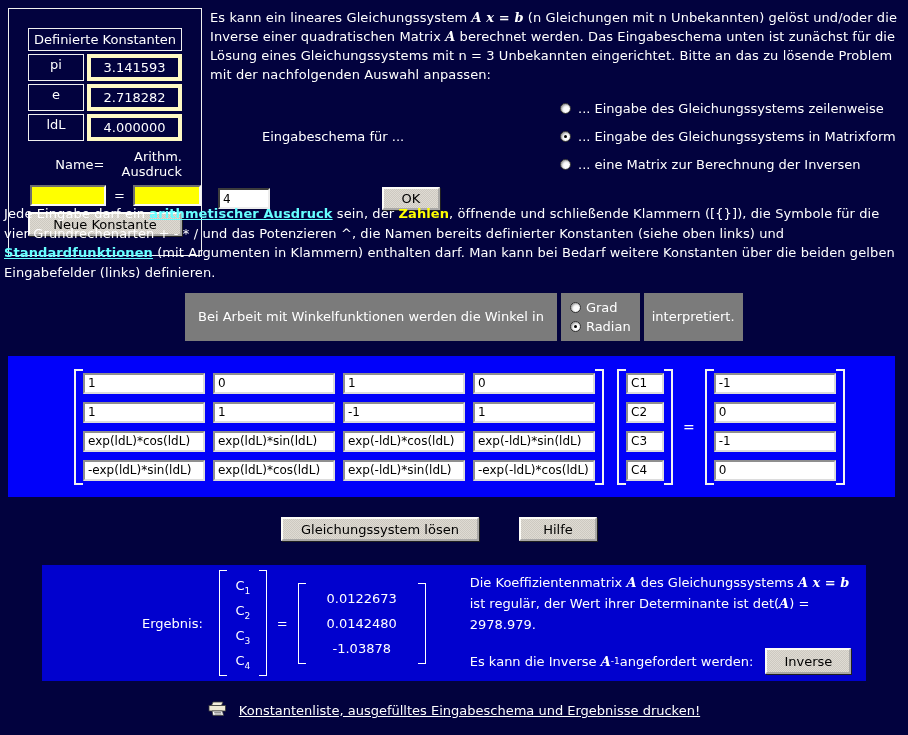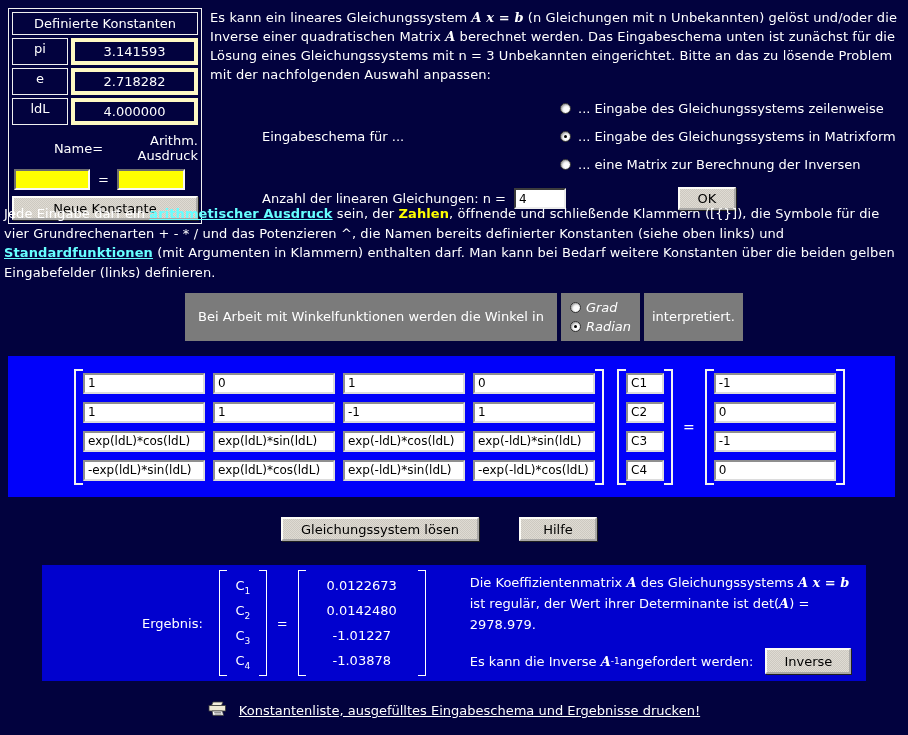--- a/index.html
+++ b/index.html
@@ -1,20 +1,20 @@
 <!DOCTYPE html>
 <html><head>
 <meta charset="utf-8">
 <style>
   * { margin:0; padding:0; box-sizing:border-box; }
   body { background:#02023E; font-family:"DejaVu Sans","Liberation Sans",sans-serif; }
   .page { position:relative; width:908px; height:735px; background:#02023E; overflow:hidden; color:#fff; font-size:13px; }
 
   
-  .constants-panel { position:absolute; left:8px; top:8px; width:194px; border:1px solid #f0f0f0; padding:3px; background:#02023E; }
+  .constants-panel { position:absolute; left:8px; top:8px; width:194px; border:1px solid #f0f0f0; padding:19px; background:#02023E; }
   .cp-title { border:1px solid #f0f0f0; text-align:center; padding:3px 0; margin-bottom:3px; }
   .cp-row { display:flex; gap:3px; margin-bottom:3px; }
   .cp-name { width:56px; border:1px solid #f0f0f0; text-align:center; padding:2px 0; }
   .cp-value { flex:1; border:4px solid #fef9c3; text-align:center; padding:2px 0; }
   .cp-header { display:flex; align-items:center; text-align:right; margin:8px 0 6px; }
   .cp-header .h-name { flex:1.1; }
   .cp-header .h-expr { flex:1.3; line-height:15px; }
   .cp-inputs { display:flex; align-items:center; gap:8px; margin:0 2px 6px; }
   .yellow-input { width:76px; height:21px; background:#FFFF00; border:2px solid; border-color:#6e6e6e #f8f8f8 #f8f8f8 #6e6e6e; font-size:12px; padding:0 3px; outline:none; }
   .yellow-input.expr { width:68px; }
@@ -40,21 +40,21 @@
   
   .rules-text { position:absolute; left:4px; top:204px; width:901px; line-height:19.5px; letter-spacing:0.1px; }
   .link { color:#66FFFF; font-weight:bold; text-decoration:underline; cursor:pointer; }
   .hl-yellow { color:#FFFF00; font-weight:bold; }
 
   
   .angle-band { position:absolute; top:293px; left:185px; display:flex; gap:4px; height:48px; }
   .band-cell { background:#7b7b7b; color:#fff; }
   .band-left { line-height:48px; padding:0 13px; }
   .band-radios { display:flex; flex-direction:column; justify-content:center; gap:4px; padding:0 9px; }
-  .band-radio-row { display:flex; align-items:center; gap:5px;font-style:italic; }
+  .band-radio-row { display:flex; align-items:center; gap:5px; }
   .band-right { line-height:48px; padding:0 8px; }
 
   
   .matrix-box { position:absolute; left:8px; top:356px; width:887px; height:141px; background:#0101FA; display:flex; align-items:center; padding-left:66px; }
   .vec-group { display:flex; align-items:stretch; }
   .bracket-l { width:9px; border:2px solid #f2f2f2; border-right:none; }
   .bracket-r { width:9px; border:2px solid #f2f2f2; border-left:none; }
   .matrix-grid { display:grid; grid-template-columns:repeat(4,122px); gap:8px; padding:4px 0; }
   .m-input { width:100%; height:21px; background:#fff; color:#000; border:2px solid; border-color:#8f8f8f #dcdcdc #dcdcdc #8f8f8f; font-size:12px; padding:0 3px; outline:none; font-family:"DejaVu Sans","Liberation Sans",sans-serif; }
   .vcol { display:flex; flex-direction:column; gap:8px; padding:4px 0; }
@@ -138,21 +138,20 @@
           <span>... Eingabe des Gleichungssystems in Matrixform</span>
         </label>
         <label class="radio-row">
           <span class="radio"></span>
           <span>... eine Matrix zur Berechnung der Inversen</span>
         </label>
       </div>
     </div>
 
     <div class="count-row">
-      <span class="count-label">Anzahl der linearen Gleichungen: n =</span>
       <input class="field n-input" value="4" style="">
       <button class="btn ok-btn">OK</button>
     </div>
   </div>
 
   <p class="rules-text"><span>Jede Eingabe darf ein </span><a class="link">arithmetischer Ausdruck</a><span> sein, der </span><span class="hl-yellow">Zahlen</span><span>, öffnende und schließende Klammern ([{}]), die Symbole für die vier Grundrechenarten + - * / und das Potenzieren ^, die Namen bereits definierter Konstanten (siehe oben links) und </span><a class="link">Standardfunktionen</a><span> (mit Argumenten in Klammern) enthalten darf. Man kann bei Bedarf weitere Konstanten über die beiden gelben Eingabefelder (links) definieren.</span></p>
 
   <div class="angle-band">
     <div class="band-cell band-left">Bei Arbeit mit Winkelfunktionen werden die Winkel in</div>
     <div class="band-cell band-radios">
@@ -236,21 +235,20 @@
       <div class="bracket-r"></div>
     </div>
 
     <span class="r-eq">=</span>
 
     <div class="rvec">
       <div class="bracket-l"></div>
       <div class="rcol v-col">
         <div class="r-entry">0.0122673</div>
         <div class="r-entry">0.0142480</div>
-        <div class="r-entry">-1.01227</div>
         <div class="r-entry">-1.03878</div>
       </div>
       <div class="bracket-r"></div>
     </div>
 
     <div class="result-text">
       <p class="first"><span>Die Koeffizientenmatrix </span><span class="math">A</span><span> des Gleichungssystems </span><span class="math">A x = b</span><span> ist regulär, der Wert ihrer Determinante ist det(</span><span class="math">A</span><span>) = 2978.979.</span></p>
       <p class="inverse-line"><span>Es kann die Inverse </span>&nbsp;<span class="math">A</span><sup>-1</sup><span> angefordert werden:</span><button class="btn inverse-btn">Inverse</button></p>
     </div>
   </div>

